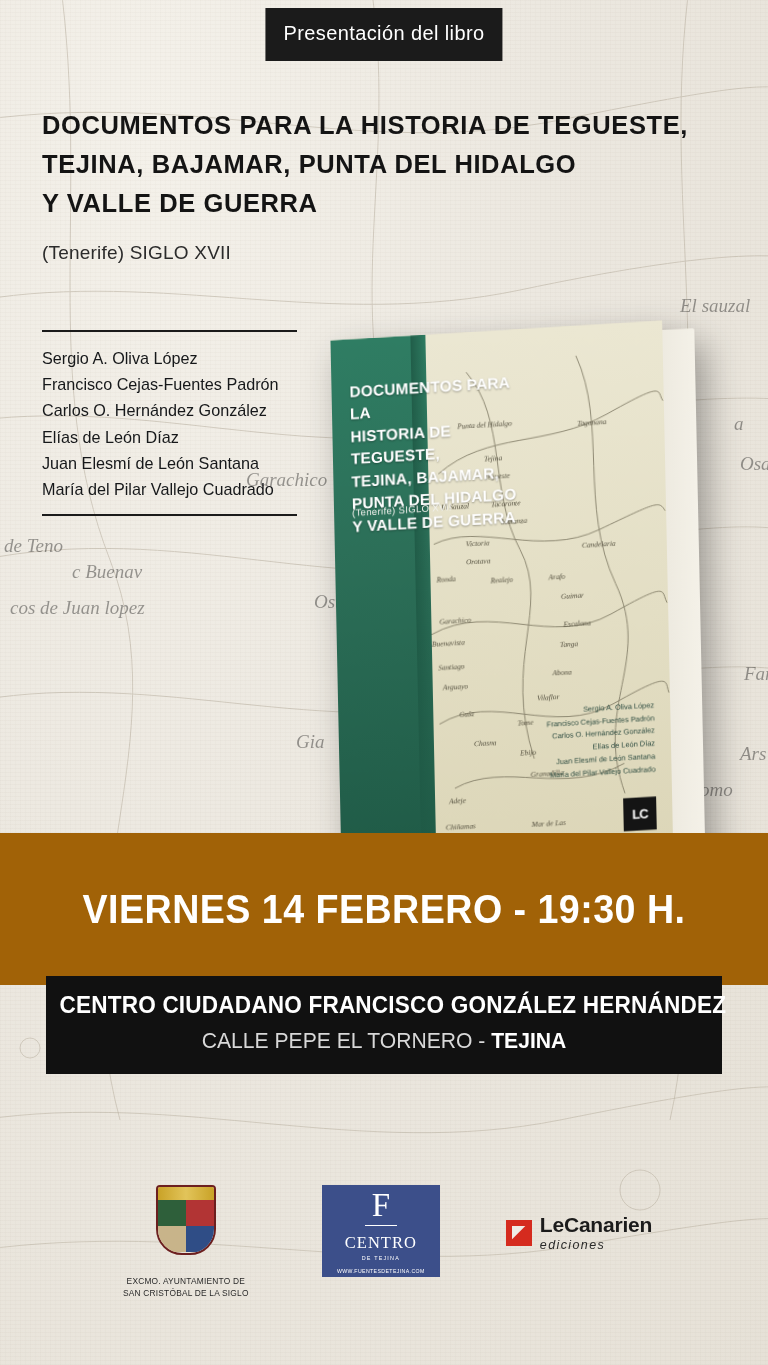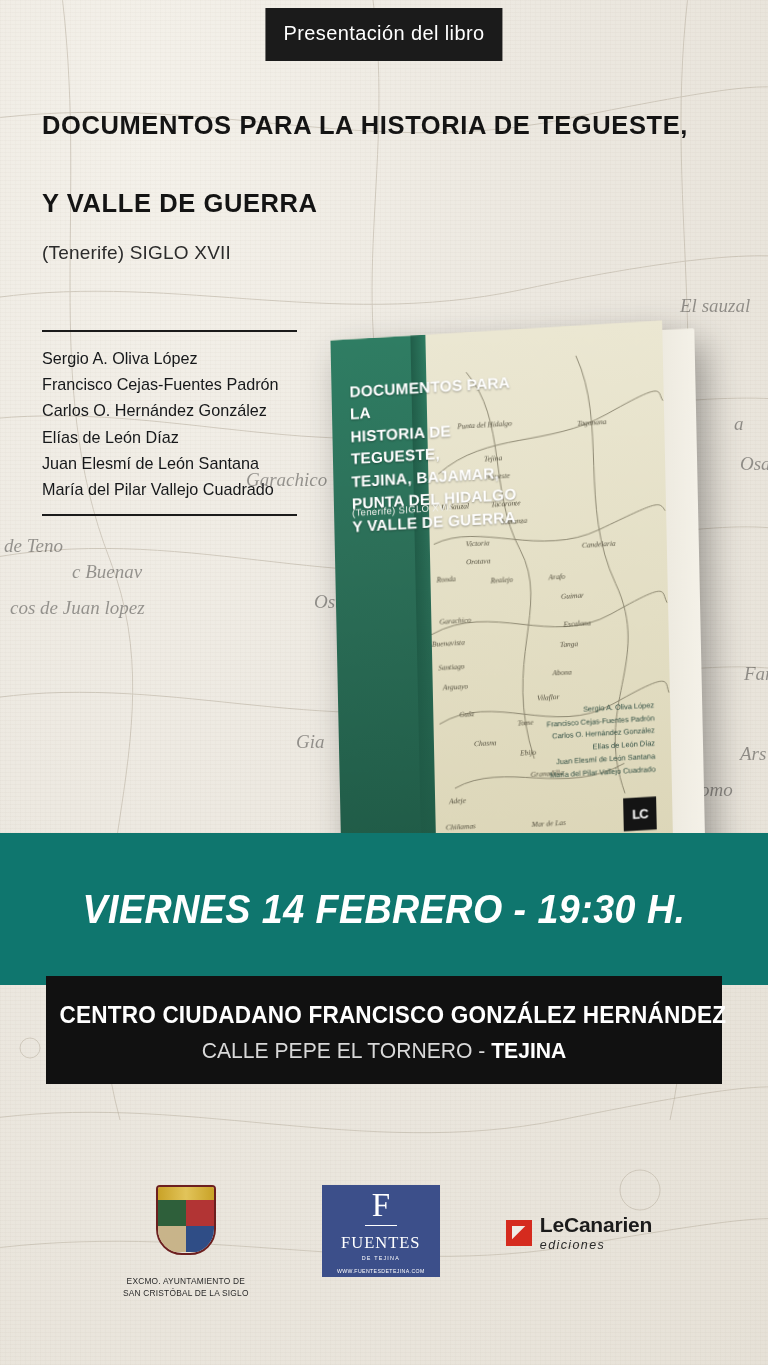--- a/index.html
+++ b/index.html
@@ -189,44 +189,43 @@
     letter-spacing: -1px;
   }
 
   
   .band-date {
     position: absolute;
     left: 0;
     top: 833px;
     width: 100%;
     height: 152px;
-    background: #0f766e;
+    background: #a16207;
     display: flex;
     align-items: center;
-    font-style: italic;
   }
   .band-date .txt {
     width: 100%;
     text-align: center;
     color: #ffffff;
     font-weight: bold;
     font-size: 40px;
     letter-spacing: .5px;
     transform: scaleX(.94);
     white-space: nowrap;
   }
 
   
   .band-venue {
     position: absolute;
     left: 46px;
     top: 976px;
     width: 676px;
     background: #111;
-    padding: 26px 0 20px 0;
+    padding: 16px 0 20px 0;
     box-sizing: border-box;
   }
   .band-venue .line1 {
     color: #fff;
     font-weight: bold;
     font-size: 23.5px;
     letter-spacing: .2px;
     text-align: center;
     transform: scaleX(.96);
     white-space: nowrap;
@@ -362,21 +361,21 @@
     </g>
   </svg>
   <div class="grain"></div>
 </div>
 
 <div class="tag">Presentación del libro</div>
 
 <div class="title-block">
   <h1>
     <span>DOCUMENTOS PARA LA HISTORIA DE TEGUESTE,</span><br>
-    <br>
+    <span>TEJINA, BAJAMAR, PUNTA DEL HIDALGO</span><br>
     <span>Y VALLE DE GUERRA</span>
   </h1>
   <div class="subtitle">(Tenerife) SIGLO XVII</div>
 </div>
 
 <div class="authors">
   <div class="rule"></div>
   <ul>
     <li>Sergio A. Oliva López</li>
     <li>Francisco Cejas-Fuentes Padrón</li>
@@ -479,21 +478,21 @@
       <div class="q q4"></div>
     </div>
     <div class="cap">
       <div>EXCMO. AYUNTAMIENTO DE</div>
       <div>SAN CRISTÓBAL DE LA SIGLO</div>
     </div>
   </div>
 
   <div class="logo-fuentes">
     <div class="f">F</div>
-    <div class="name">FUENTES</div>
+    <div class="name">CENTRO</div>
     <div class="sub">DE TEJINA</div>
     <div class="url">WWW.FUENTESDETEJINA.COM</div>
   </div>
 
   <div class="logo-lc">
     <div class="mark"></div>
     <div class="txt">
       <div class="t1">LeCanarien</div>
       <div class="t2">ediciones</div>
     </div>

